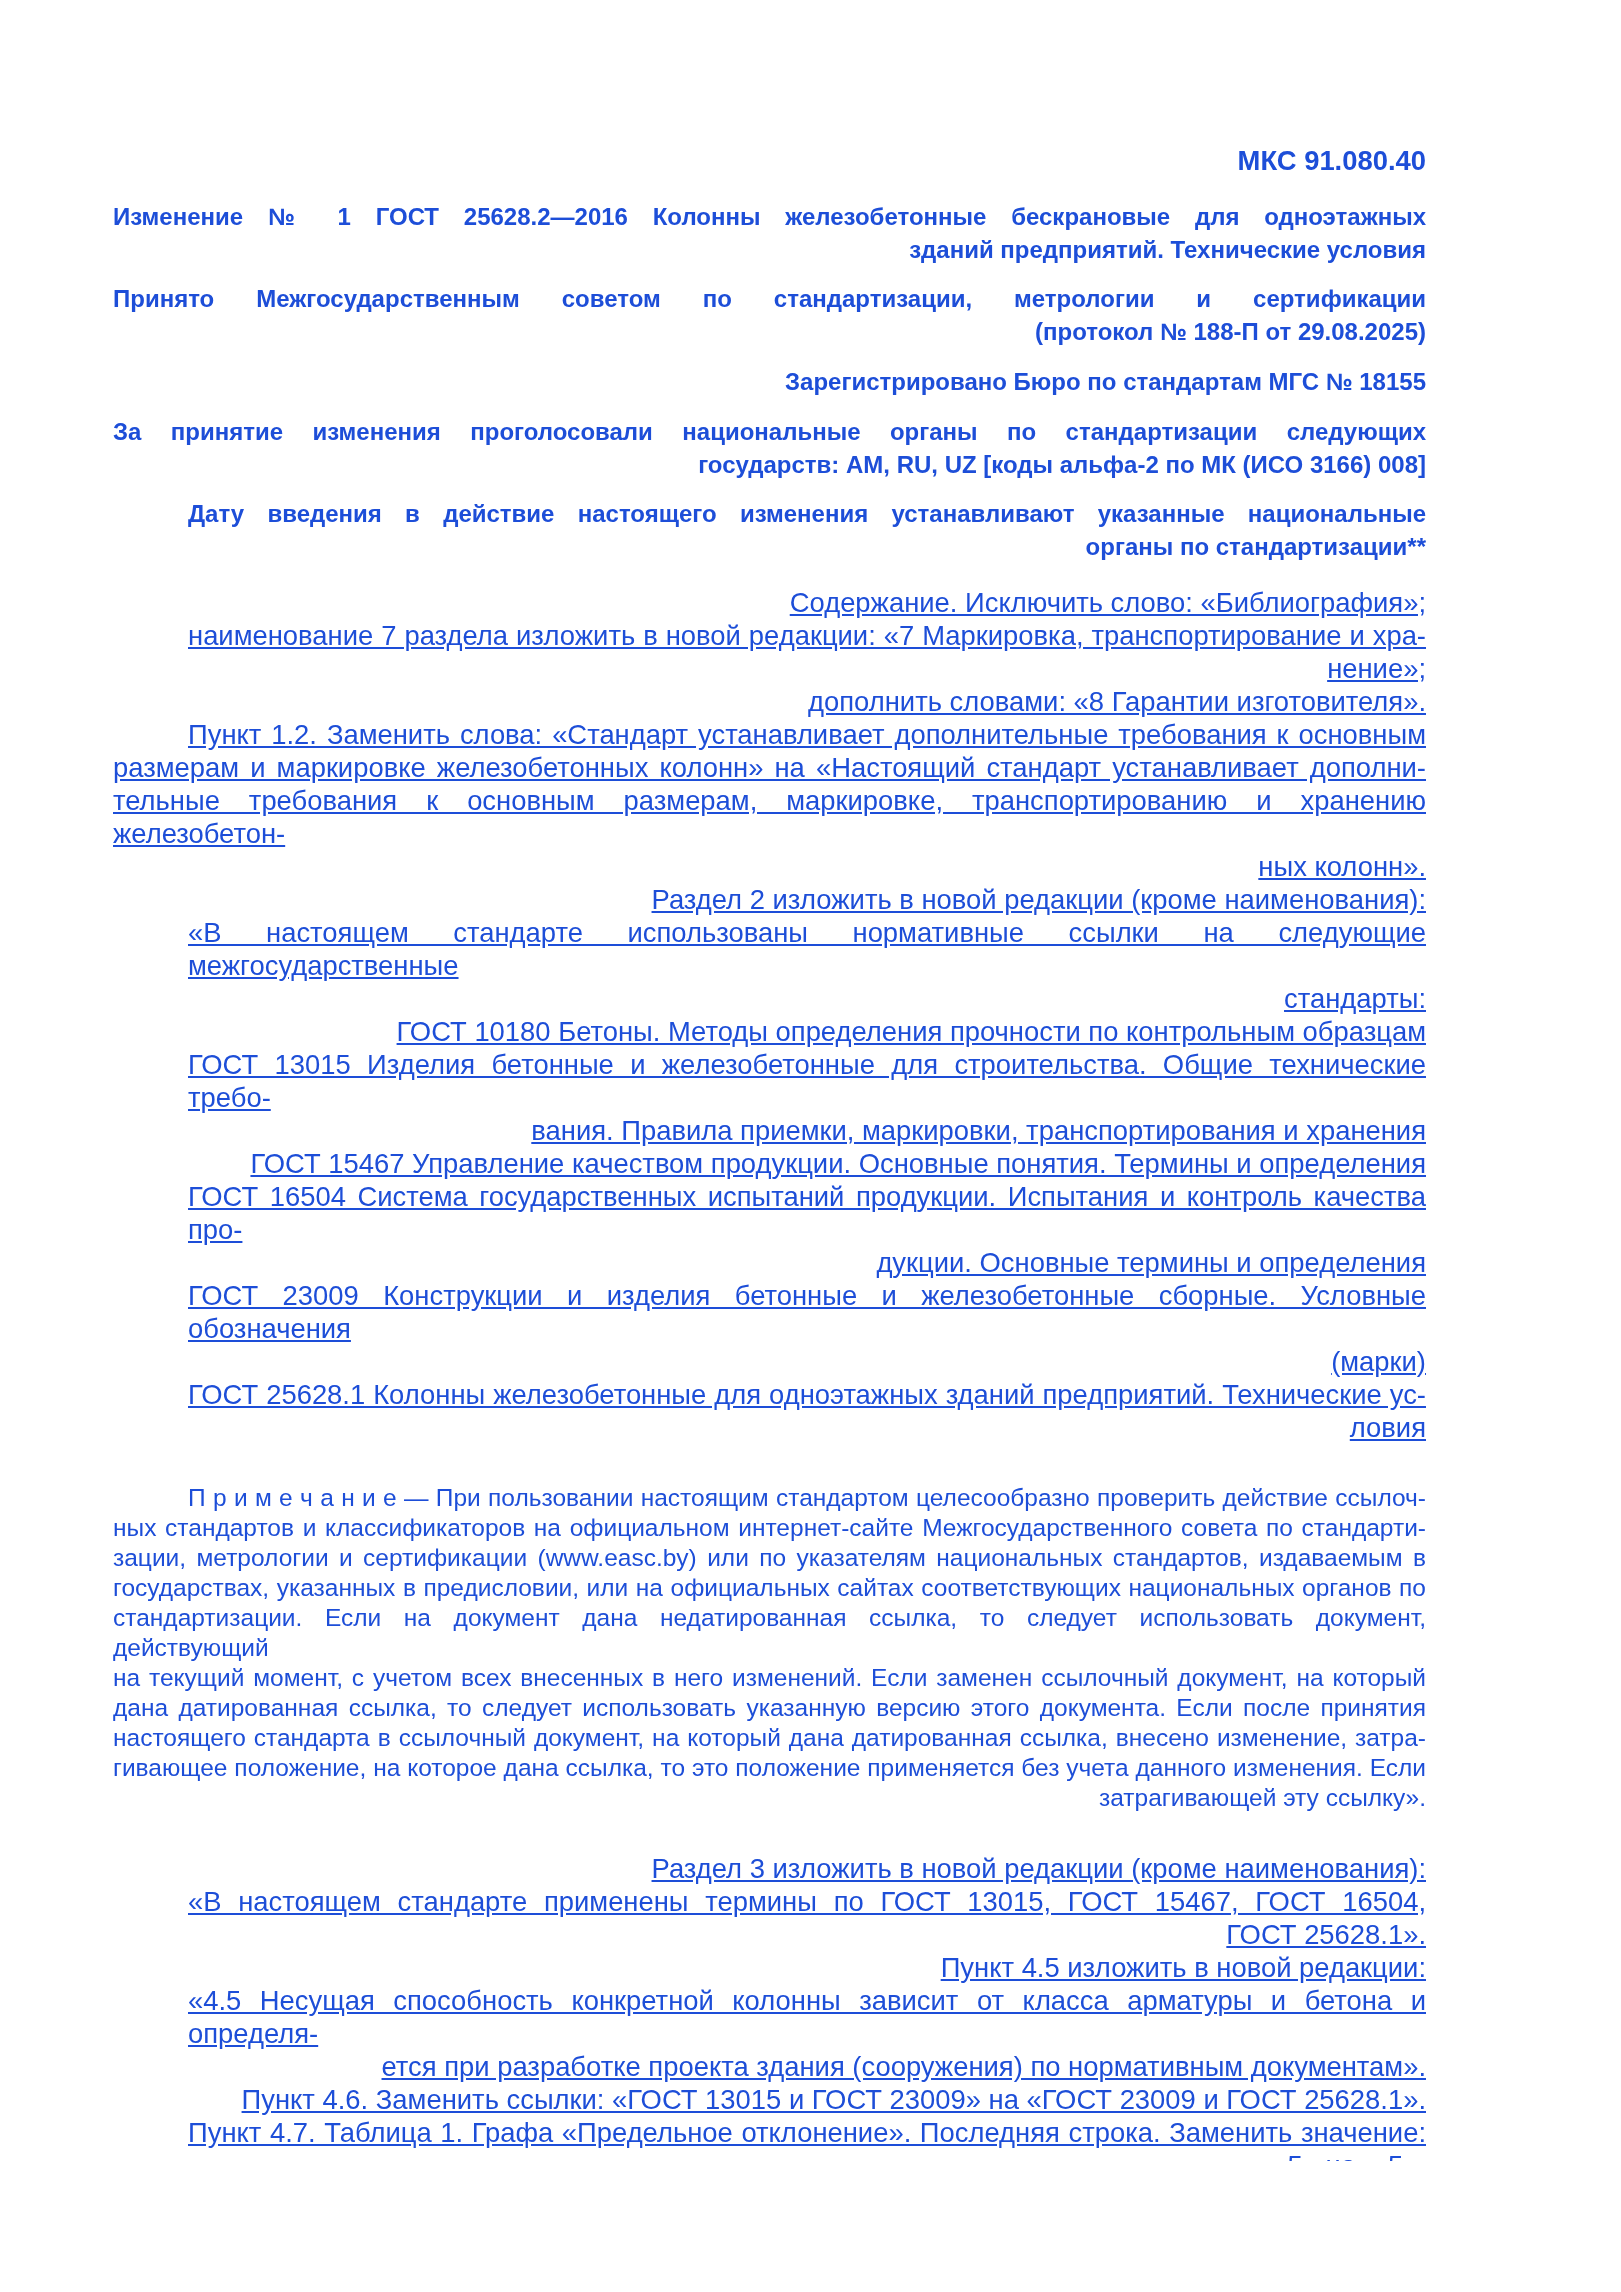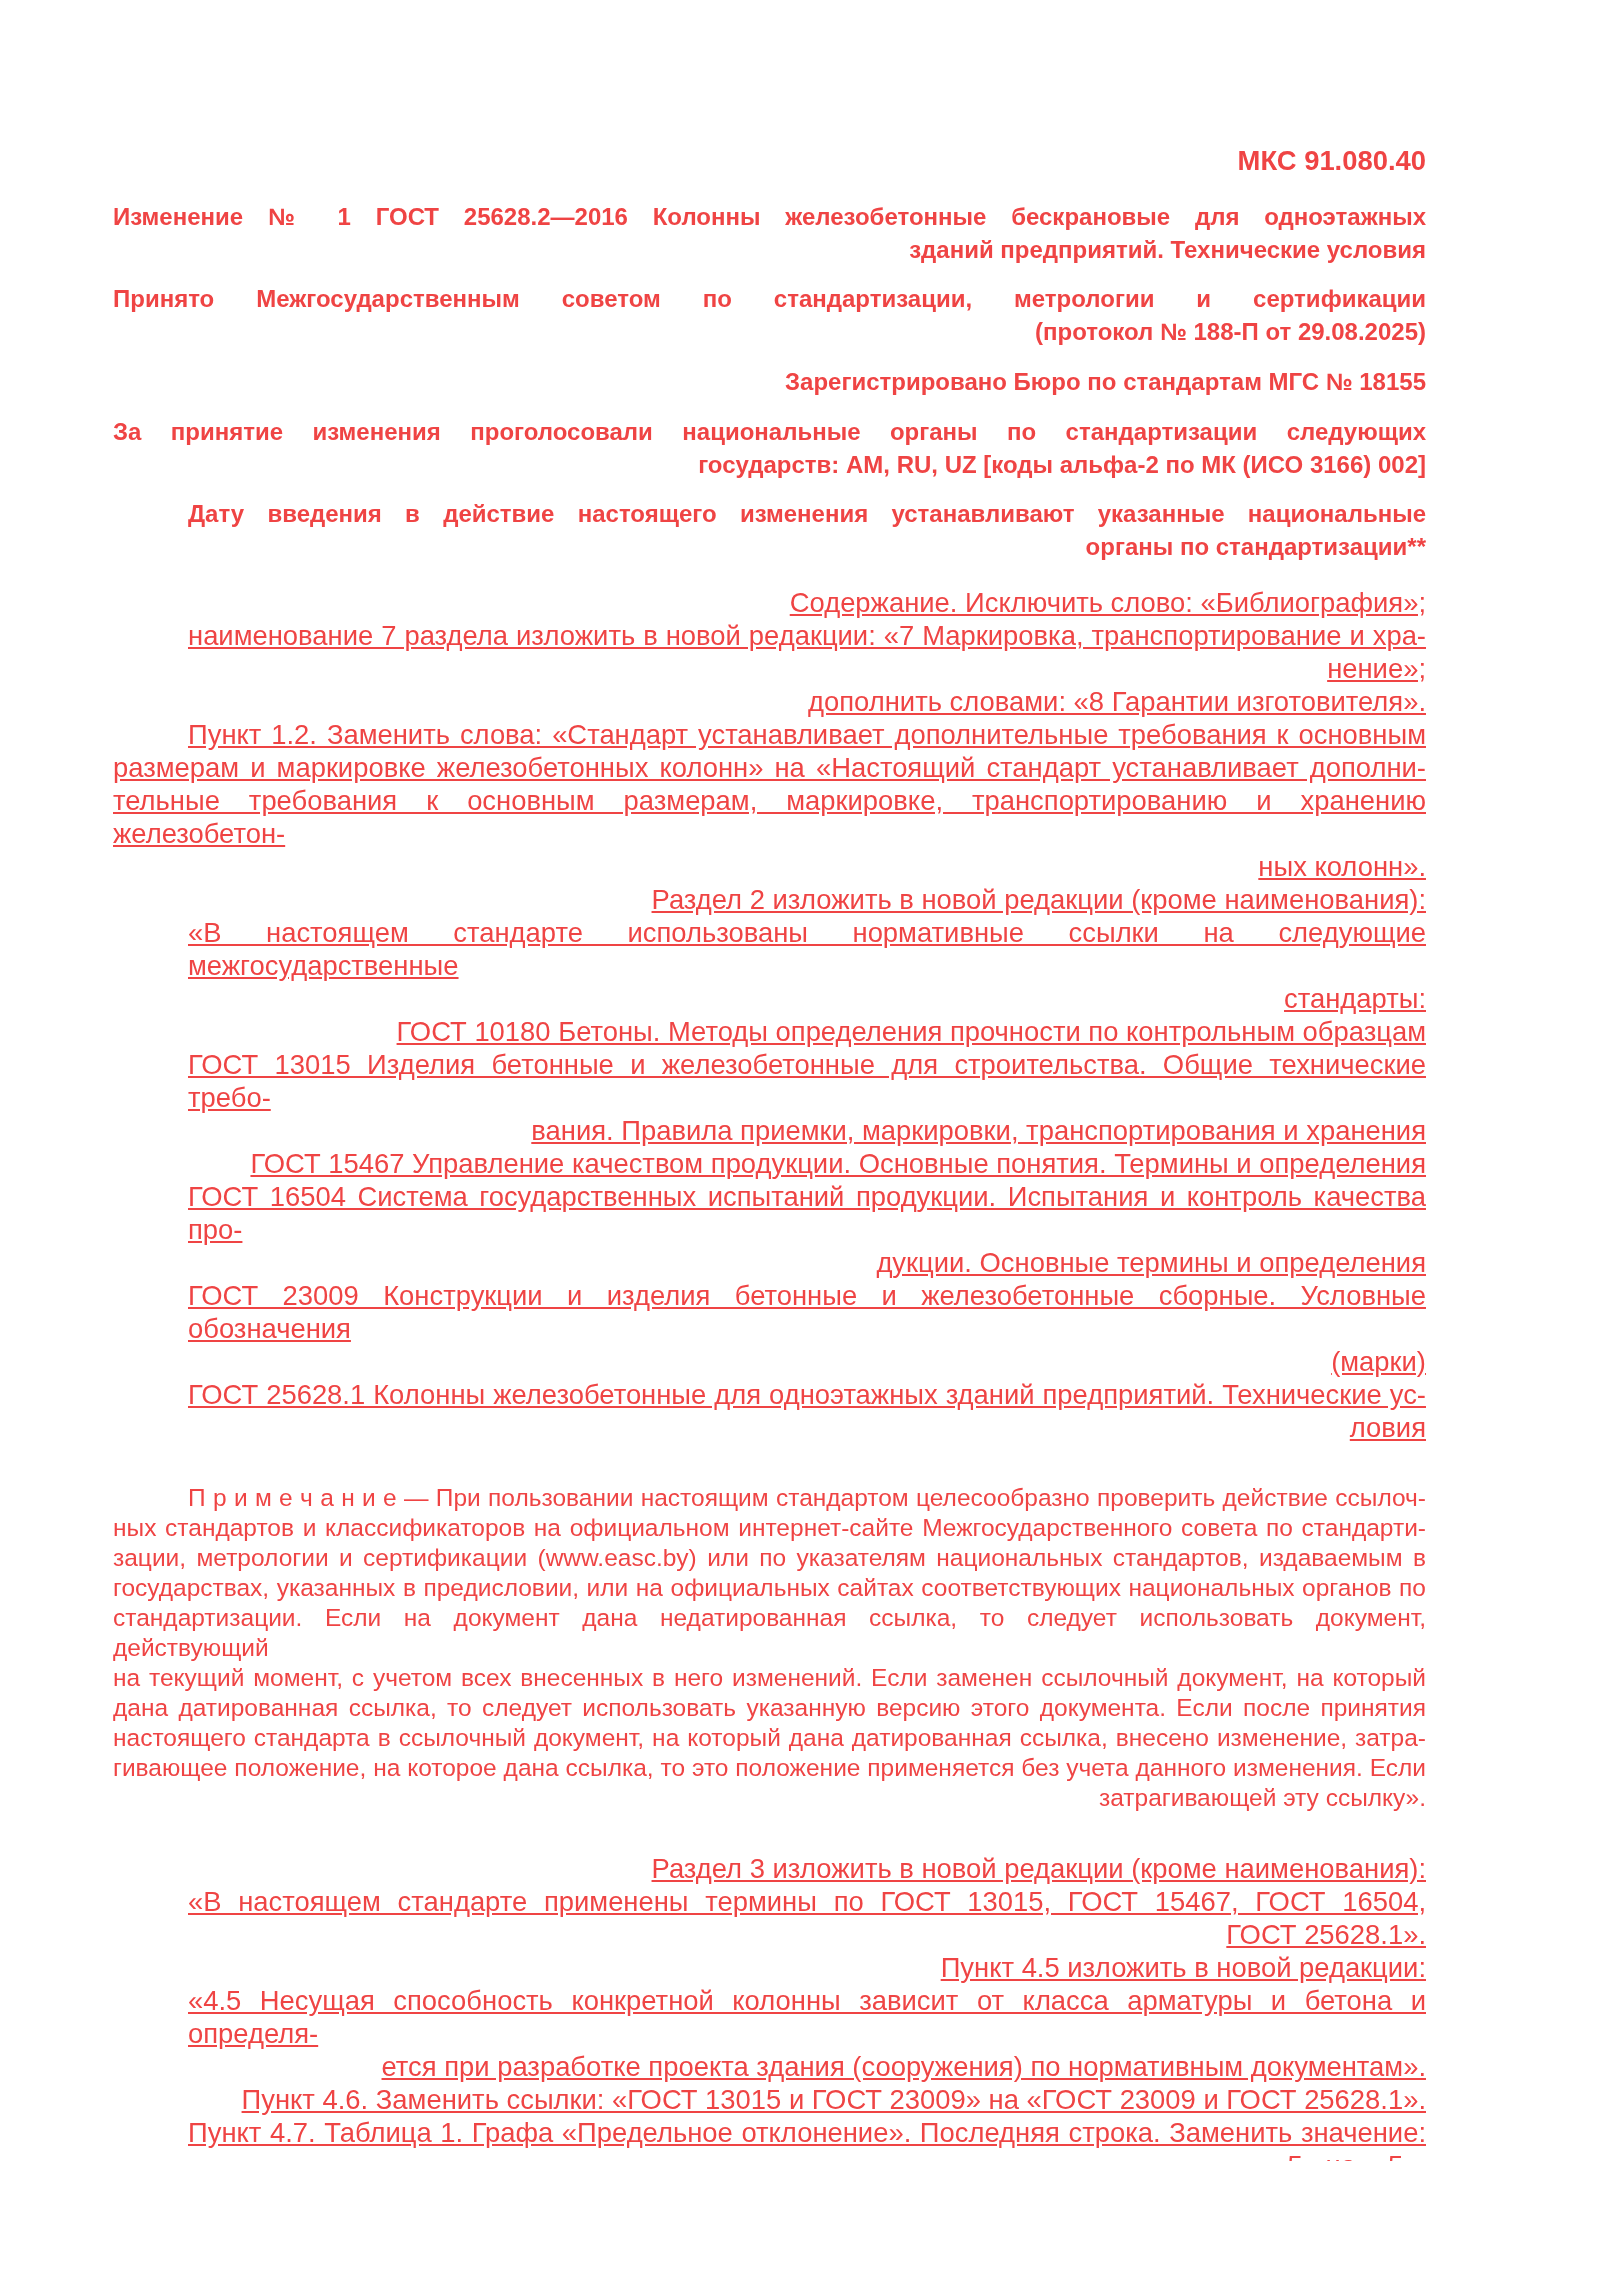--- a/index.html
+++ b/index.html
@@ -2,21 +2,21 @@
 <html><head>
 <meta charset="utf-8">
 <style>
   html, body { margin: 0; padding: 0; background: #ffffff; }
   .page {
     position: relative;
     width: 1621px;
     height: 2161px;
     background: #ffffff;
     font-family: "Liberation Sans", sans-serif;
-    color: #ef4444;
+    color: #1d4ed8;
     overflow: hidden;
   }
   .content {
     position: absolute;
     left: 113px;
     top: 144px;
     width: 1313px;
   }
   .code-line {
     text-align: right;
@@ -63,21 +63,21 @@
         </div>
         <div class="blk blk-bold">
           <div class="ln jl">Принято Межгосударственным советом по стандартизации, метрологии и сертификации</div>
           <div class="ln ll">(протокол № 188-П от 29.08.2025)</div>
         </div>
         <div class="blk blk-bold">
           <div class="ln ll">Зарегистрировано Бюро по стандартам МГС № 18155</div>
         </div>
         <div class="blk blk-bold">
           <div class="ln jl">За принятие изменения проголосовали национальные органы по стандартизации следующих</div>
-          <div class="ln ll">государств: AM, RU, UZ [коды альфа-2 по МК (ИСО 3166) 002]</div>
+          <div class="ln ll">государств: AM, RU, UZ [коды альфа-2 по МК (ИСО 3166) 008]</div>
         </div>
         <div class="blk blk-bold">
           <div class="ln jl ind">Дату введения в действие настоящего изменения устанавливают указанные национальные</div>
           <div class="ln ll">органы по стандартизации**</div>
         </div>
         <div class="blk blk-body gap-top">
           <div class="ln ll ind">Содержание. Исключить слово: «Библиография»;</div>
         </div>
         <div class="blk blk-body">
           <div class="ln jl ind">наименование 7 раздела изложить в новой редакции: «7 Маркировка, транспортирование и хра-</div>

